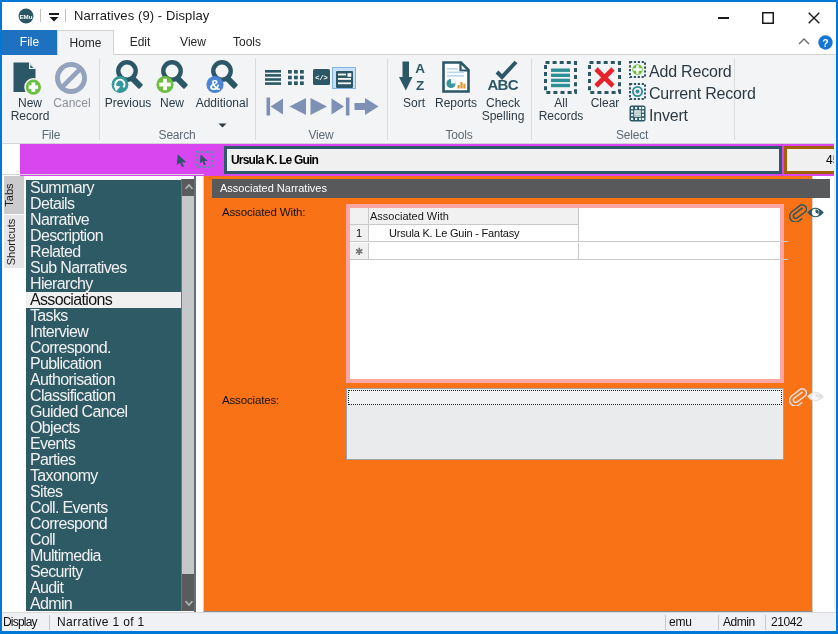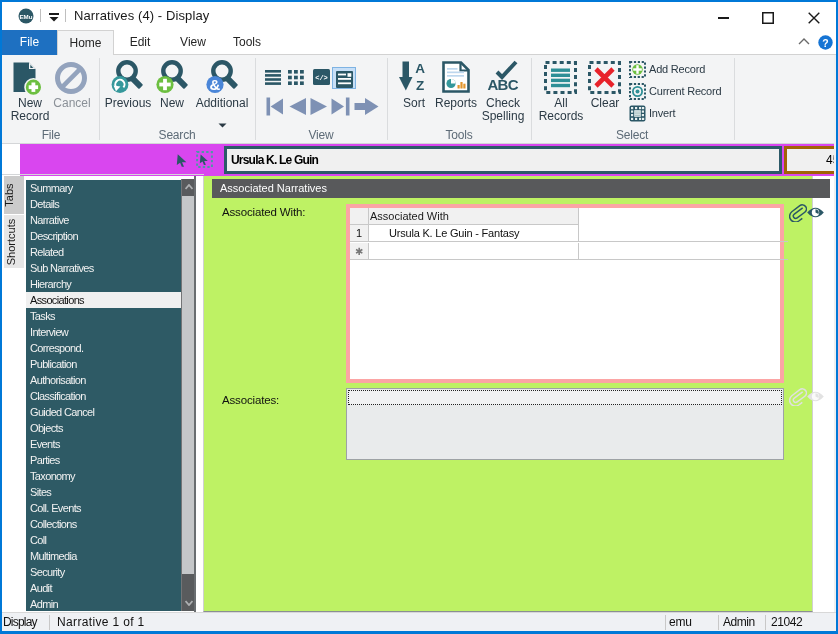--- a/index.html
+++ b/index.html
@@ -22,42 +22,42 @@
   .tab { position:absolute; top:0; height:25px; font-size:12px; color:#262626; text-align:center; line-height:24px; }
   #tab-file { left:0; width:55px; background:#1e70c1; color:#ffffff; }
   #tab-home { left:55px; width:57px; background:#f3f4f5; border:1px solid #d2d2d2; border-bottom:none; height:26px; }
 
   
   #ribbon { left:2px; top:55px; width:834px; height:89px; background:#f3f4f5; border-bottom:1px solid #d4d6d8; }
   .gsep { position:absolute; top:3px; width:1px; height:82px; background:#dadcde; }
   .glabel { position:absolute; top:73px; width:80px; text-align:center; font-size:12px; letter-spacing:-0.2px; color:#5d6b77; }
   .btext { position:absolute; text-align:center; font-size:12px; color:#2b3a45; line-height:13px; }
   .btext.dis { color:#8a9097; }
-  .stext { position:absolute; font-size:11px; letter-spacing:-0.2px; color:#2b3a45; }
+  .stext { position:absolute; font-size:16px; letter-spacing:-0.2px; color:#2b3a45; }
 
   
   #fieldstrip { left:20px; top:144px; width:834px; height:32px; background:#d946ef; }
   #ursula { position:absolute; left:204px; top:2px; width:558px; height:28px; background:#f0f0f0; border:3px solid #2c5a68; font-size:12px; letter-spacing:-0.8px; font-weight:bold; color:#000; line-height:22px; padding-left:4px; }
   #num450 { position:absolute; left:764px; top:2px; width:68px; height:28px; background:#f0f0f0; border:3px solid #a16207; font-size:12px; color:#000; line-height:22px; text-align:right; padding-right:3px; }
 
   
   #sidebar { left:2px; top:176px; width:194px; height:436px; background:#ffffff; }
   .vtab { position:absolute; left:2px; width:20px; color:#1a1a1a; font-size:11px; }
   .vtab span { position:absolute; transform:rotate(-90deg); transform-origin:center; white-space:nowrap; }
   #vtab-tabs { top:0; height:38px; background:#cbcbcb; }
   #vtab-short { top:39px; height:53px; background:#e6e6e6; }
   #tablist { position:absolute; left:24px; top:4px; width:156px; height:431px; background:#2e5a65; }
-  .titem { height:16px; line-height:16px; padding-left:4px; font-size:11px; letter-spacing:-0.65px; color:#f2f2f2; white-space:nowrap; overflow:hidden; }
+  .titem { height:16px; line-height:16px; padding-left:4px; font-size:16px; letter-spacing:-0.65px; color:#f2f2f2; white-space:nowrap; overflow:hidden; }
   .titem.sel { background:#f0f0f0; color:#111111; }
   #sscroll { position:absolute; left:179px; top:3px; width:13px; height:432px; background:#595b5d; border-left:1px solid #737577; }
   #sthumb { position:absolute; left:0; top:17px; width:13px; height:378px; background:#c5c7c9; }
   #sidebar-rborder { position:absolute; left:192px; top:0px; width:2px; height:436px; background:#6a6e71; }
 
   
-  #main { left:203px; top:176px; width:610px; height:436px; background:#bef264; border-left:1px solid #d0d0d0; border-right:1px solid #d0d0d0; border-bottom:1px solid #8a8f93; }
+  #main { left:203px; top:176px; width:610px; height:436px; background:#f97316; border-left:1px solid #d0d0d0; border-right:1px solid #d0d0d0; border-bottom:1px solid #8a8f93; }
   #graybar { position:absolute; left:8px; top:3px; width:618px; height:19px; background:#58595b; color:#ffffff; font-size:11px; line-height:18px; padding-left:8px; }
   .flabel { position:absolute; left:18px; font-size:11.5px; letter-spacing:-0.15px; color:#111111; }
   #table1 { position:absolute; left:142px; top:28px; width:438px; height:179px; border:4px solid #fca5a5; background:#ffffff; }
   .hcell { position:absolute; top:0; height:17px; background:#f1f1f1; border-right:1px solid #c8c8c8; border-bottom:1px solid #c8c8c8; font-size:11px; color:#1a1a1a; line-height:17px; padding-left:1px; }
   .rcell { position:absolute; height:17px; border-right:1px solid #c8c8c8; border-bottom:1px solid #c8c8c8; font-size:11px; letter-spacing:-0.2px; color:#111; line-height:17px; padding-left:2px; }
   #assocbox { position:absolute; left:142px; top:212px; width:438px; height:72px; background:#e9ebec; border:1px solid #9ea2a5; }
   #assocrow { position:absolute; left:1px; top:1px; width:434px; height:15px; background:#f1f2f3; border:1px dotted #222222; }
 
   
   #statusbar { left:2px; top:612px; width:834px; height:19px; background:#eff1f4; border-top:1px solid #d8d8d8; font-size:12px; color:#111111; }
@@ -70,21 +70,21 @@
   <svg style="position:absolute;left:16px;top:6px;" width="16" height="16" viewBox="0 0 16 16">
     <circle cx="8" cy="8" r="7.5" fill="#2b5765"></circle>
     <text x="8" y="10.5" font-size="6.2" font-weight="bold" fill="#ffffff" text-anchor="middle" font-family="Liberation Sans">EMu</text>
   </svg>
   <div class="tsep" style="left:38px;"></div>
   <svg style="position:absolute;left:46px;top:11px;" width="12" height="9" viewBox="0 0 12 9">
     <rect x="1" y="0" width="10" height="2" fill="#1a1a1a"></rect>
     <path d="M1.5 4 L10.5 4 L6 8.5 Z" fill="#1a1a1a"></path>
   </svg>
   <div class="tsep" style="left:63px;"></div>
-  <div id="title-text">Narratives (4) - Display</div>
+  <div id="title-text">Narratives (9) - Display</div>
   <svg style="position:absolute;left:716px;top:15px;" width="11" height="2" viewBox="0 0 11 2">
       <rect width="11" height="2" fill="#1a1a1a"></rect>
     </svg>
   <svg style="position:absolute;left:760px;top:10px;" width="12" height="12" viewBox="0 0 12 12">
       <rect x="0.75" y="0.75" width="10.5" height="10.5" fill="none" stroke="#1a1a1a" stroke-width="1.5"></rect>
     </svg>
   <svg style="position:absolute;left:806px;top:10px;" width="12" height="12" viewBox="0 0 12 12">
       <path d="M0.7 0.7 L11.3 11.3 M11.3 0.7 L0.7 11.3" stroke="#1a1a1a" stroke-width="1.4"></path>
     </svg>
 </div>
@@ -314,21 +314,21 @@
     <div class="titem">Publication</div>
     <div class="titem">Authorisation</div>
     <div class="titem">Classification</div>
     <div class="titem">Guided Cancel</div>
     <div class="titem">Objects</div>
     <div class="titem">Events</div>
     <div class="titem">Parties</div>
     <div class="titem">Taxonomy</div>
     <div class="titem">Sites</div>
     <div class="titem">Coll. Events</div>
-    <div class="titem">Collections</div>
+    <div class="titem">Correspond</div>
     <div class="titem">Coll</div>
     <div class="titem">Multimedia</div>
     <div class="titem">Security</div>
     <div class="titem">Audit</div>
     <div class="titem">Admin</div>
   </div>
   <div id="sscroll">
     <div id="sthumb"></div>
     <svg style="position:absolute;left:2.5px;top:5px;" width="8" height="6" viewBox="0 0 8 6">
         <path d="M0.5 5 L4 1 L7.5 5" fill="none" stroke="#aeb0b2" stroke-width="1.8"></path>

